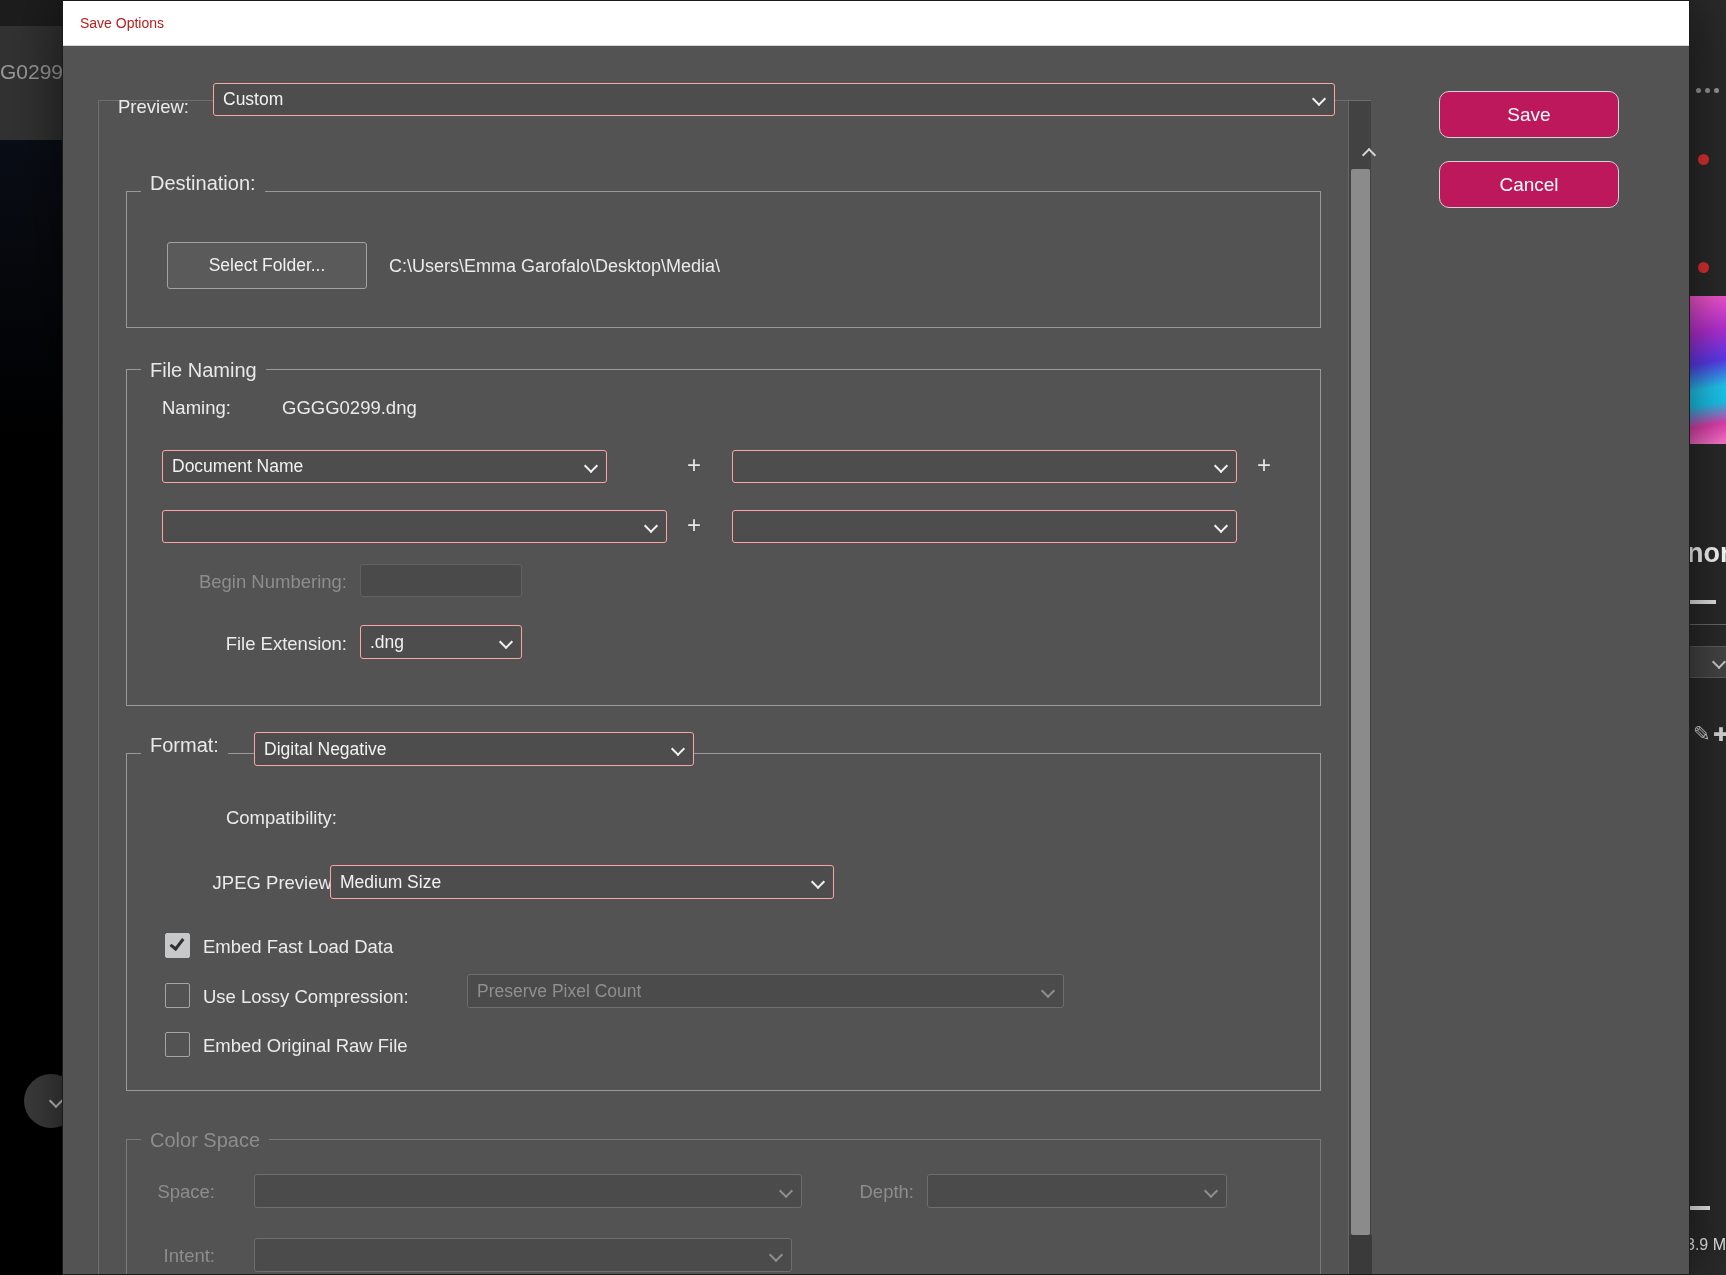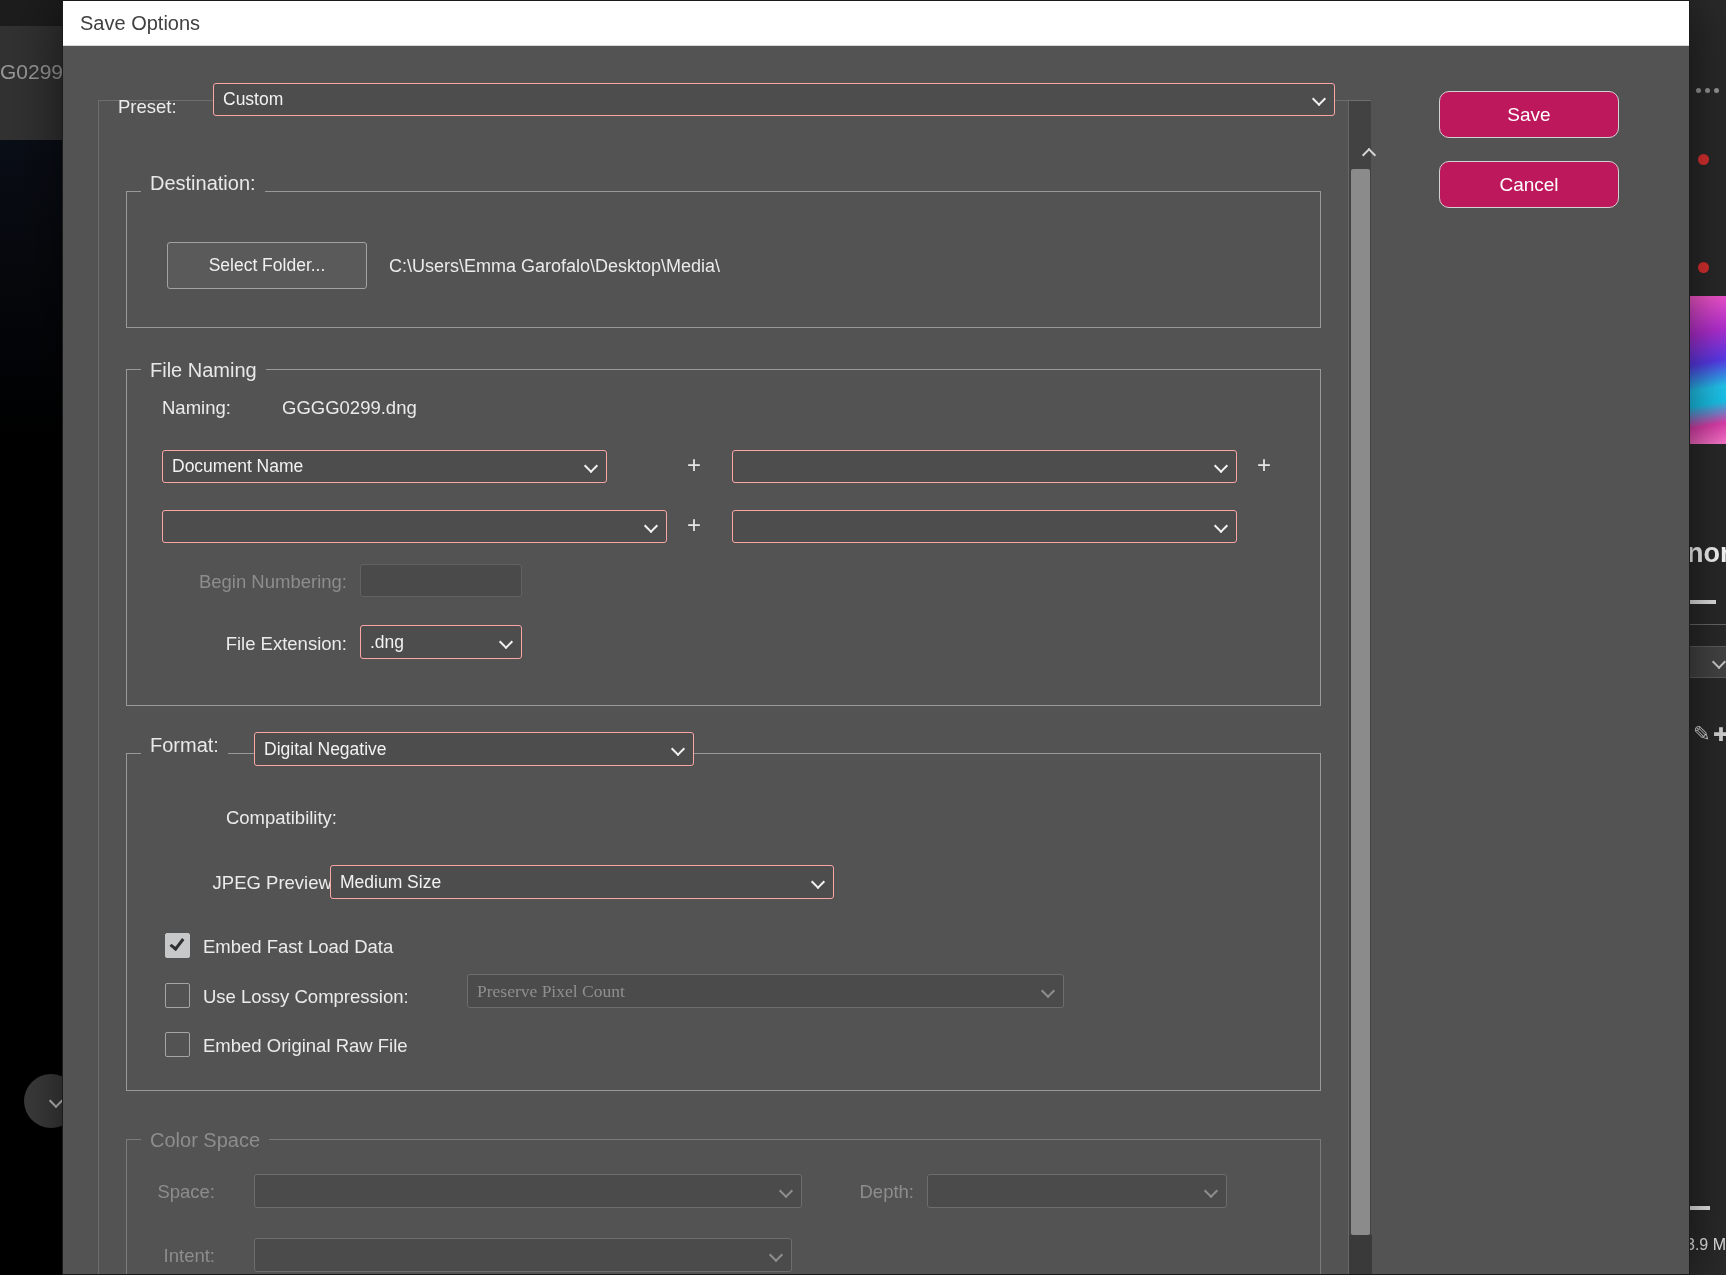--- a/index.html
+++ b/index.html
@@ -10,34 +10,34 @@
     font-family:"Liberation Sans", sans-serif;
     color:#e8e8e8;
   }
   .abs { position:absolute; }
 
   
   .dialog { background:#535353; overflow:hidden;
             box-shadow:0 0 55px rgba(0,0,0,.6); border:1px solid #1b1b1b; }
   .titlebar { background:#ffffff; display:flex; align-items:center;
               padding-left:17px; border-bottom:1px solid #d8d8d8; }
-  .title { color:#404040; font-size:20px; }
+  .title { color:#b91c1c; font-size:14px; }
 
   .lbl { font-size:18.5px; color:#ebebeb; line-height:24px; white-space:nowrap; }
   .lbl.dim { color:#8d8d8d; }
   .r { text-align:right; }
 
   
   .frame { border:1px solid #6e6e6e; border-bottom:none; }
 
   
   .select { display:flex; align-items:center; justify-content:space-between;
             background:#4d4d4d; border:1px solid #fca5a5; border-radius:3px;
             padding:0 9px; font-size:17.5px; color:#f2f2f2; white-space:nowrap; }
-  .select.disabled { border-color:#6d6d6d; color:#8f8f8f; background:#4b4b4b;font-family:Liberation Serif, serif; }
+  .select.disabled { border-color:#6d6d6d; color:#8f8f8f; background:#4b4b4b; }
   .sel-text { overflow:hidden; text-overflow:ellipsis; }
   .chev { width:13px; height:13px; position:relative; flex:none; margin-left:8px; color:inherit; }
   .chev::before { content:""; position:absolute; left:2px; top:1px; width:8px; height:8px;
                   border-right:2px solid currentColor; border-bottom:2px solid currentColor;
                   transform:rotate(45deg); }
   .chev.up::before { transform:rotate(-135deg); top:5px; }
 
   
   .pbtn { display:flex; align-items:center; justify-content:center;
           background:#be185d; border:1.5px solid #d2d2d2; border-radius:10px;
@@ -116,21 +116,21 @@
   <div class="abs frame" style="left:35px;top:99px;width:1273px;height:1176px">
     <div class="abs scrollbar" style="left:1249px;top:0;width:23px;height:1175px">
       <div class="abs scroll-btn" style="left:0;top:40px;width:23px;height:26px">
         <span class="chev up" style="position:absolute;left:5px;top:4px"></span>
       </div>
       <div class="abs scroll-thumb" style="left:2px;top:68px;width:19px;height:1066px"></div>
       <div class="abs" style="left:0;top:1134px;width:23px;height:41px;background:#3a3a3a"></div>
     </div>
   </div>
 
-  <div class="abs lbl" style="left:55px;top:94px">Preset:</div>
+  <div class="abs lbl" style="left:55px;top:94px">Preview:</div>
   <div class="abs select" style="left:150px;top:82px;width:1122px;height:33px">
     <span class="sel-text">Custom</span>
     <span class="chev"></span>
   </div>
 
   <div class="abs pbtn" style="left:1376px;top:90px;width:180px;height:47px">Save</div>
   <div class="abs pbtn" style="left:1376px;top:160px;width:180px;height:47px">Cancel</div>
 
   <div class="grp" style="left:63px;top:190px;width:1195px;height:137px">
     <span class="hdr-label">Destination:</span>

